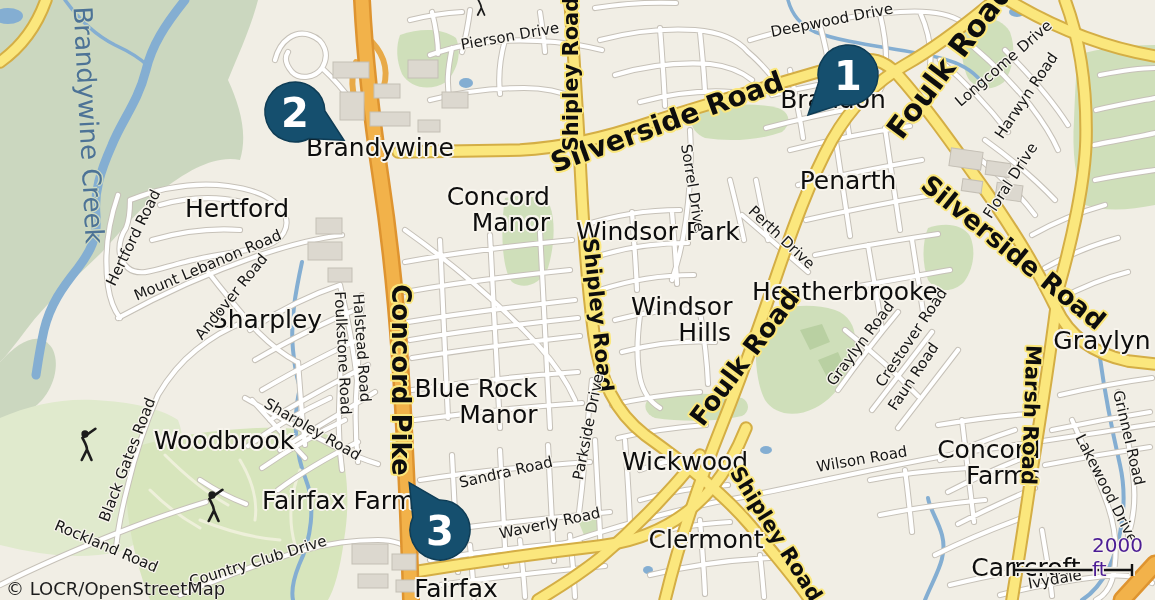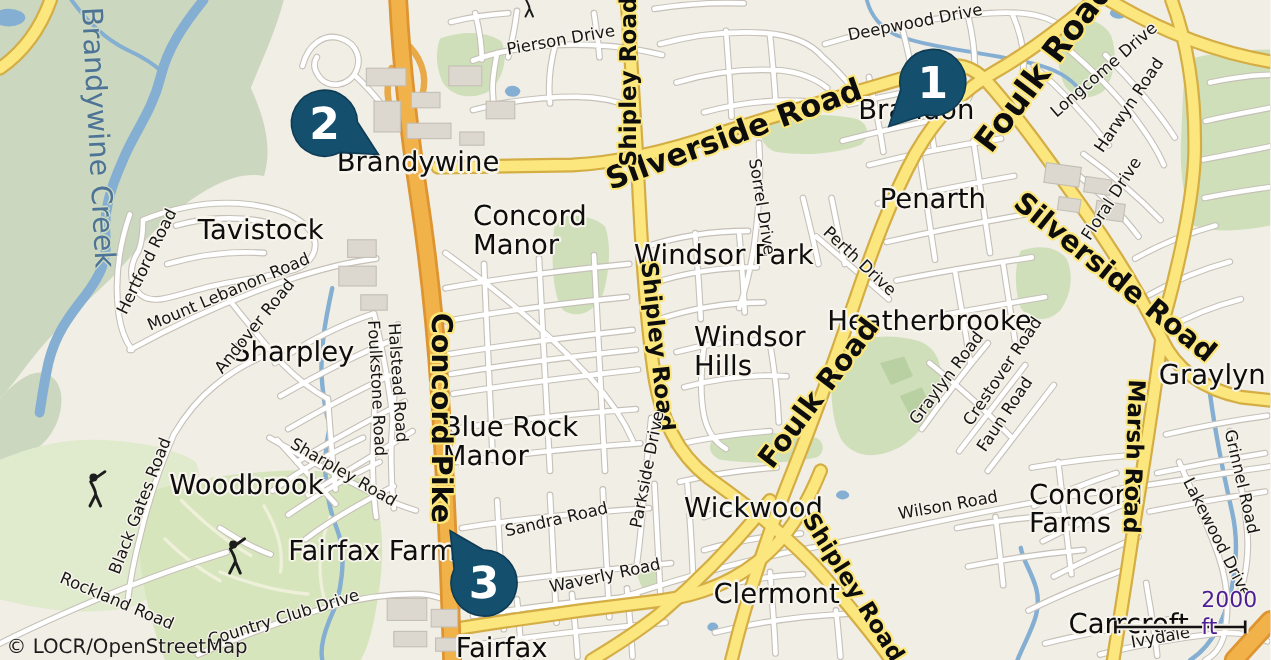--- a/index.html
+++ b/index.html
@@ -5,21 +5,21 @@
   html,body{margin:0;padding:0;background:#fff;}
   #stage{position:relative;width:1155px;height:600px;overflow:hidden;
          background:#f1eee5;font-family:"DejaVu Sans","Liberation Sans",sans-serif;}
   #base{position:absolute;left:0;top:0;}
   .lbl{position:absolute;white-space:nowrap;line-height:1.05;
        transform:translate(-50%,-50%) rotate(var(--r,0deg));
        color:#0d0d0d;pointer-events:none;}
   .place{font-size:25px;
        text-shadow:0 2px 0 #f7f4ec,0 -2px 0 #f7f4ec,2px 0 0 #f7f4ec,-2px 0 0 #f7f4ec,
        1.5px 1.5px 0 #f7f4ec,-1.5px 1.5px 0 #f7f4ec,1.5px -1.5px 0 #f7f4ec,-1.5px -1.5px 0 #f7f4ec;}
-  .multi{white-space:normal;text-align:left;}
+  .multi{white-space:normal;text-align:right;}
   .road{font-weight:bold;
        text-shadow:0 2px 0 #fbe77d,0 -2px 0 #fbe77d,2px 0 0 #fbe77d,-2px 0 0 #fbe77d,
        1.5px 1.5px 0 #fbe77d,-1.5px 1.5px 0 #fbe77d,1.5px -1.5px 0 #fbe77d,-1.5px -1.5px 0 #fbe77d;}
   .street{font-size:15px;color:#161616;
        text-shadow:0 1.2px 0 #f7f4ec,0 -1.2px 0 #f7f4ec,1.2px 0 0 #f7f4ec,-1.2px 0 0 #f7f4ec,
        1px 1px 0 #f7f4ec,-1px 1px 0 #f7f4ec,1px -1px 0 #f7f4ec,-1px -1px 0 #f7f4ec;}
   .water-lbl{font-size:26px;color:#4d7396;
        text-shadow:0 1.5px 0 #cdd9c1,0 -1.5px 0 #cdd9c1,1.5px 0 0 #cdd9c1,-1.5px 0 0 #cdd9c1;}
   .pin{position:absolute;width:112px;height:112px;transform:translate(-50%,-50%);cursor:pointer;}
   .pin path{fill:#154f6e;stroke:#0e3c55;stroke-width:1.5;}
@@ -148,21 +148,21 @@
     <use href="#golfer" transform="translate(85,447) scale(1.3)"></use>
     <use href="#golfer" transform="translate(212,508) scale(1.3)"></use>
     <use href="#golfer" transform="translate(480,6) scale(0.9)"></use>
   </svg>
 
   <div>
 
     <div class="lbl water-lbl" style="left:88px;top:125px;--r:87deg">Brandywine Creek</div>
 
     <div class="lbl place" style="left:380px;top:148px">Brandywine</div>
-    <div class="lbl place" style="left:237px;top:209px">Tavistock</div>
+    <div class="lbl place" style="left:237px;top:209px">Hertford</div>
     <div class="lbl place" style="left:267px;top:320px">Sharpley</div>
     <div class="lbl place multi" style="left:490px;top:210px;width:120px">Concord Manor</div>
     <div class="lbl place" style="left:658px;top:232px">Windsor Park</div>
     <div class="lbl place multi" style="left:681px;top:320px;width:100px">Windsor Hills</div>
     <div class="lbl place multi" style="left:470px;top:402px;width:135px">Blue Rock Manor</div>
     <div class="lbl place" style="left:224px;top:441px">Woodbrook</div>
     <div class="lbl place" style="left:345px;top:501px">Fairfax Farms</div>
     <div class="lbl place" style="left:456px;top:589px">Fairfax</div>
     <div class="lbl place" style="left:685px;top:462px">Wickwood</div>
     <div class="lbl place" style="left:706px;top:540px">Clermont</div>

